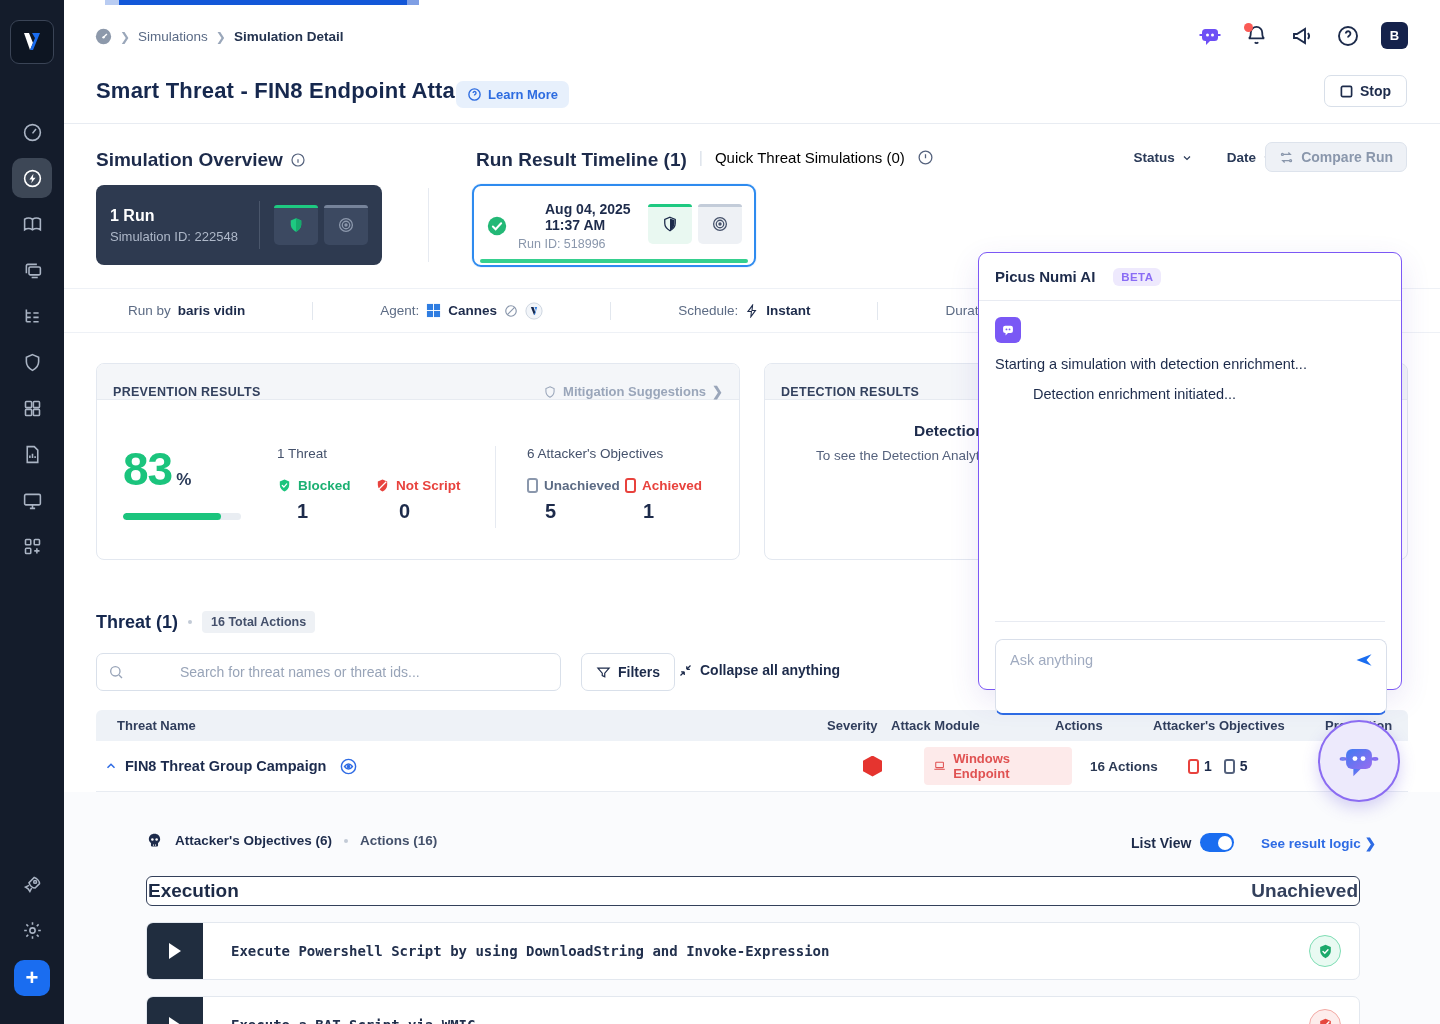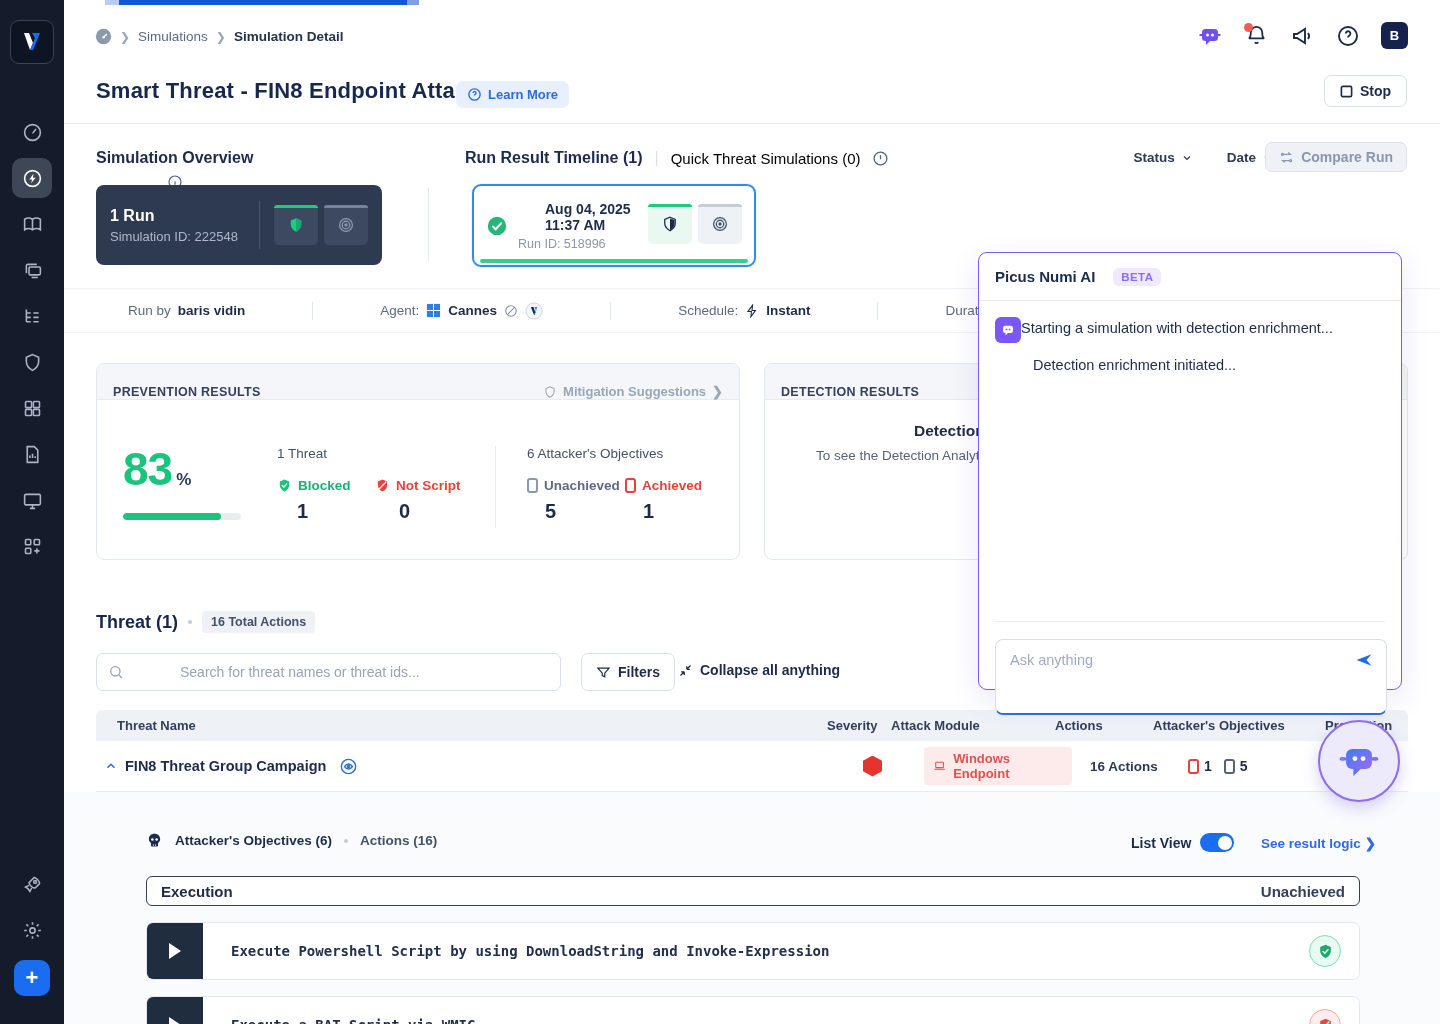--- a/index.html
+++ b/index.html
@@ -29,21 +29,21 @@
   .tb-icon { width:26px; height:26px; display:flex; align-items:center; justify-content:center; color:#1d2b4b; cursor:pointer; position:relative; }
   .avatar { width:27px; height:27px; border-radius:6px; background:#15224b; color:#fff; font-size:13px; font-weight:bold; display:flex; align-items:center; justify-content:center; cursor:pointer; }
 
   
   .page-title { position:absolute; left:96px; top:78px; font-size:22px; font-weight:800; color:#16284e; letter-spacing:.2px; }
   .learnmore { position:absolute; left:456px; top:81px; display:flex; align-items:center; gap:6px; background:#e7f0fc; border-radius:7px; padding:6px 11px; font-size:13px; font-weight:600; color:#2d6ce0; cursor:pointer; }
   .stop-btn { position:absolute; right:33px; top:75px; display:flex; align-items:center; gap:7px; border:1px solid #d8dfe9; border-radius:7px; padding:7px 15px; font-size:14px; font-weight:700; color:#1d2b4b; background:#fff; cursor:pointer; }
   .hdivider { position:absolute; left:64px; right:0; top:123px; height:1px; background:#e8ecf2; }
 
   
-  .sec-label { font-size:16px; font-weight:700; color:#1d2b4b; display:flex; align-items:center; gap:7px;flex-direction:column; }
+  .sec-label { font-size:19px; font-weight:700; color:#1d2b4b; display:flex; align-items:center; gap:7px; }
   .sec-muted { font-size:15px; font-weight:400; color:#000000; }
   .pipe { color:#dbe1ea; }
   .filter-dd { display:flex; align-items:center; gap:6px; font-size:13.5px; font-weight:600; color:#2a3a58; cursor:pointer; }
   .compare-btn { display:flex; align-items:center; gap:7px; background:#eef1f6; border:1px solid #dde3ec; border-radius:7px; padding:6px 13px; font-size:14px; font-weight:600; color:#8a97ac; cursor:pointer; }
 
   
   .dark-card { position:absolute; left:96px; top:185px; width:286px; height:80px; background:#2e3a50; border-radius:8px; display:flex; align-items:center; padding:0 14px; }
   .dark-card .runct { color:#fff; font-size:16px; font-weight:700; }
   .dark-card .simid { color:#aeb8c9; font-size:13px; margin-top:4px; }
   .vline { width:1px; height:48px; background:#4a566b; margin:0 14px 0 18px; }
@@ -100,37 +100,37 @@
   .win-badge { display:flex; align-items:center; gap:7px; background:#fdeaea; color:#e05252; font-size:13px; font-weight:600; border-radius:4px; padding:4px 9px; }
   .flagcount { display:flex; align-items:center; gap:5px; font-size:14px; font-weight:700; color:#1d2b4b; }
 
   
   .details-bg { position:absolute; left:64px; right:0; top:792px; bottom:0; background:#fafbfd; }
   .det-tabs { position:absolute; left:146px; top:832px; display:flex; align-items:center; gap:12px; font-size:13.5px; font-weight:700; color:#1d2b4b; }
   .listview { position:absolute; left:1131px; top:833px; display:flex; align-items:center; gap:9px; font-size:14px; font-weight:600; color:#1d2b4b; }
   .toggle { width:34px; height:19px; border-radius:10px; background:#1a6df0; position:relative; cursor:pointer; }
   .toggle:after { content:""; position:absolute; right:2.5px; top:2.5px; width:14px; height:14px; border-radius:50%; background:#fff; }
   .resultlogic { position:absolute; left:1261px; top:835px; display:flex; align-items:center; gap:4px; font-size:13.5px; font-weight:700; color:#2e6be4; cursor:pointer; }
-  .exec-bar { position:absolute; left:146px; top:876px; width:1214px; height:30px; border:1.5px solid #33405a; border-radius:6px; background:#fff; display:flex; align-items:center; justify-content:space-between; padding:0 14px; font-size:15px; font-weight:600; }
+  .exec-bar { position:absolute; left:146px; top:876px; width:1214px; height:30px; border:1.5px solid #33405a; border-radius:6px; background:#fff; display:flex; align-items:center; justify-content:space-between; padding:0 1px; font-size:19px; font-weight:600; }
   .exec-bar .left { color:#1d2b47; } .exec-bar .right { color:#33405c; }
   .action-card { position:absolute; left:146px; width:1214px; height:58px; background:#fff; border:1px solid #e3e8ef; border-radius:7px; display:flex; align-items:center; overflow:hidden; }
   .play-block { width:56px; height:100%; background:#202d3f; display:flex; align-items:center; justify-content:center; cursor:pointer; flex:none; }
   .play-tri { width:0; height:0; border-left:12px solid #fff; border-top:8px solid transparent; border-bottom:8px solid transparent; }
   .action-text { font-family:"DejaVu Sans Mono", monospace; font-size:14px; font-weight:600; color:#22304d; margin-left:28px; flex:1; }
   .result-circ { width:32px; height:32px; border-radius:50%; display:flex; align-items:center; justify-content:center; margin-right:18px; flex:none; }
   .result-circ.ok { background:#e9faf2; border:1.5px solid #7fddb4; }
   .result-circ.bad { background:#fdedec; border:1.5px solid #f2a9a4; }
 
   
   .numi { position:absolute; left:978px; top:252px; width:424px; height:438px; background:#fff; border:1.5px solid #7c58f5; border-radius:9px; z-index:20; box-shadow:0 10px 30px rgba(80,60,180,.12); display:flex; flex-direction:column; }
   .numi-head { height:48px; display:flex; align-items:center; gap:18px; padding:0 16px; border-bottom:1px solid #e8ebf2; }
   .numi-title { font-size:15px; font-weight:700; color:#1d2b4b; }
   .beta { background:#eee9fd; color:#8a6cf5; font-size:11.5px; font-weight:700; border-radius:6px; padding:3px 8px; letter-spacing:.4px; }
   .numi-body { flex:1; padding:16px; position:relative; }
-  .numi-msg1 { display:flex; gap:0; align-items:flex-start; font-size:14.5px; color:#1d2b4b; }
+  .numi-msg1 { display:flex; gap:10px; align-items:flex-start; font-size:14.5px; color:#1d2b4b;flex-direction:column; }
   .numi-bot { width:26px; height:26px; border-radius:6px; background:#7a58f5; display:flex; align-items:center; justify-content:center; flex:none; }
   .numi-msg2 { font-size:14.5px; color:#1d2b4b; margin:14px 0 0 38px; }
   .numi-footdiv { position:absolute; left:16px; right:16px; top:320px; height:1px; background:#e8ebf2; }
   .ask-wrap { position:absolute; left:16px; top:338px; width:392px; height:76px; border:1px solid #d9dfea; border-bottom:2px solid #2e6be4; border-radius:8px; background:#fff; }
   .ask-wrap textarea { width:100%; height:100%; border:none; outline:none; resize:none; padding:12px 40px 10px 14px; font-size:14.5px; color:#1d2b4b; font-family:"Liberation Sans",sans-serif; border-radius:8px; }
   .ask-wrap textarea::placeholder { color:#a0abc0; }
   .send-ic { position:absolute; right:12px; top:10px; color:#1a6df0; cursor:pointer; }
 
   
   .fab { position:absolute; left:1318px; top:720px; width:82px; height:82px; border-radius:50%; background:#edeafc; border:2.5px solid #8b6cf2; display:flex; align-items:center; justify-content:center; z-index:25; cursor:pointer; box-shadow:0 6px 16px rgba(100,80,220,.25); }
@@ -305,21 +305,21 @@
   </div>
   <div class="hdivider"></div>
 
   <div class="abs sec-label" style="left:96px;top:149px">
     <span>Simulation Overview</span>
     <svg width="16" height="16" viewBox="0 0 24 24" fill="none" stroke="#55627d" stroke-width="1.8">
         <circle cx="12" cy="12" r="9"></circle>
         <path d="M12 11v5 M12 7.5h.01"></path>
       </svg>
   </div>
-  <div class="abs" style="left:465px;top:149px;display:flex;align-items:center;gap:12px">
+  <div class="abs" style="left:476px;top:149px;display:flex;gap:12px">
     <span class="sec-label">Run Result Timeline (1)</span>
     <span class="pipe">|</span>
     <span class="sec-muted">Quick Threat Simulations (0)</span>
     <svg width="17" height="17" viewBox="0 0 24 24" fill="none" stroke="#55627d" stroke-width="1.8">
         <circle cx="12" cy="12" r="9"></circle>
         <path d="M12 7.5v5.5 M12 16.5h.01"></path>
       </svg>
   </div>
   <div class="abs" style="right:166px;top:150px;display:flex;gap:34px">
     <div class="filter-dd">

